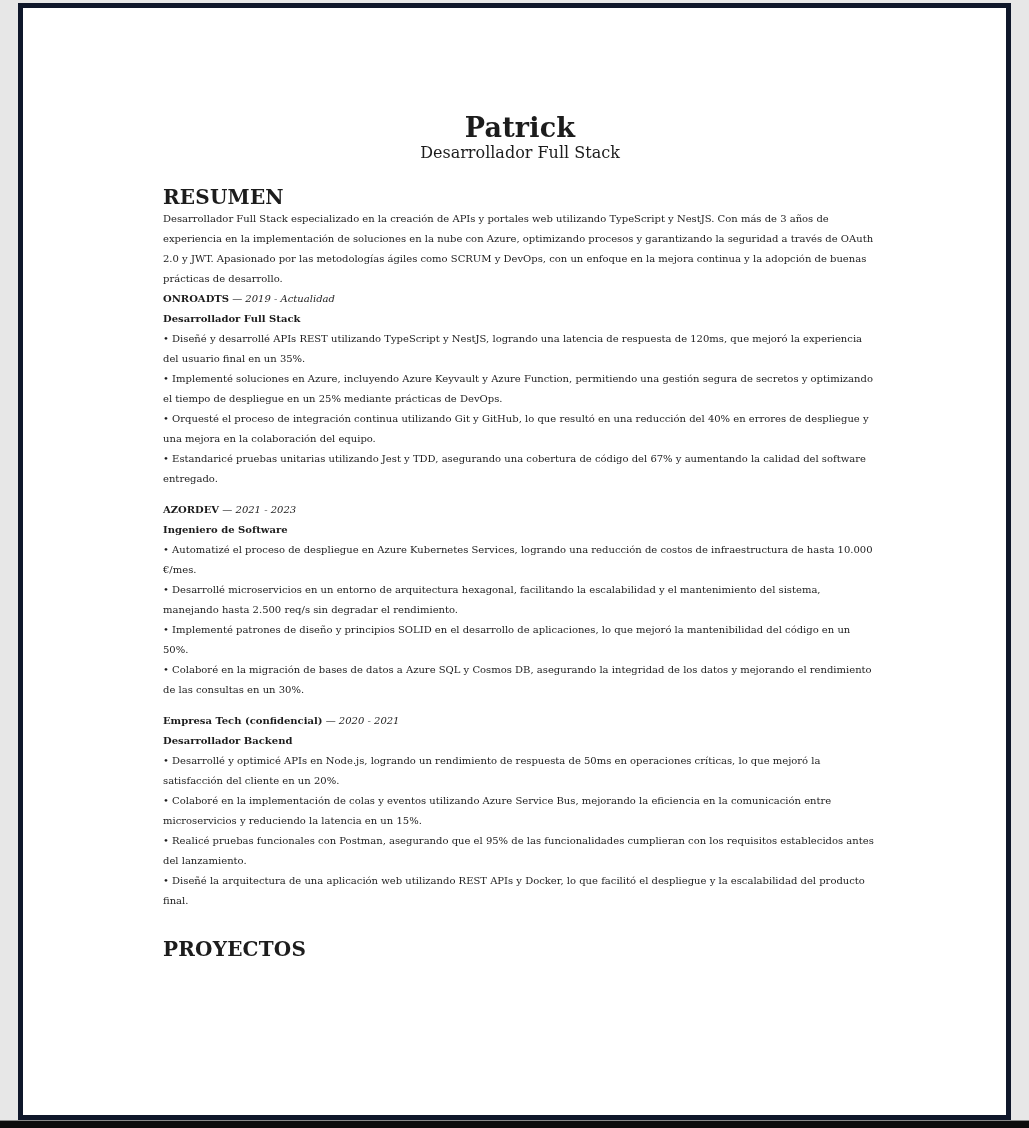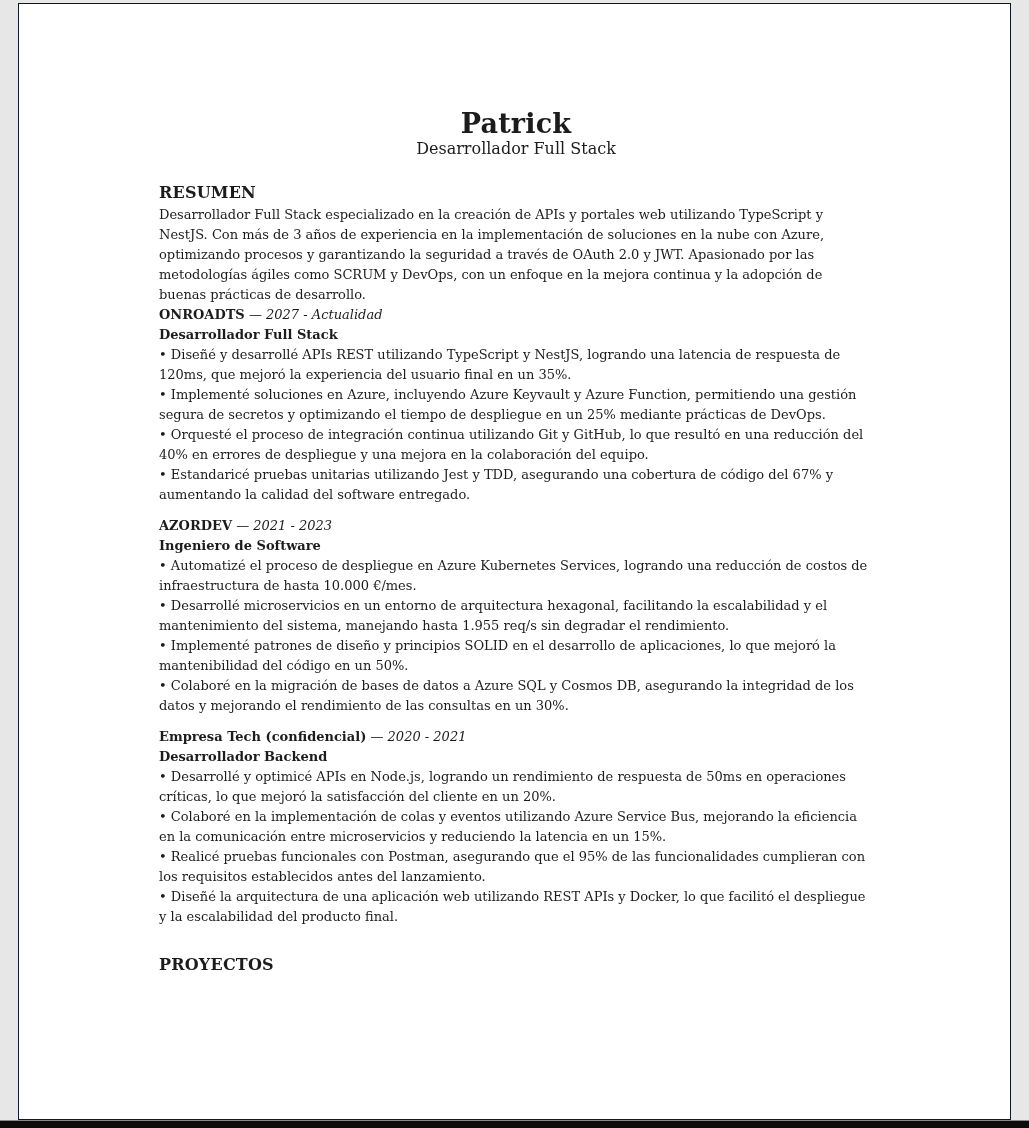--- a/index.html
+++ b/index.html
@@ -8,51 +8,51 @@
     background:#e7e7e7;
     font-family:"DejaVu Serif", serif;
     color:#1c1c1c;
     position:relative;
   }
   .page {
     position:absolute;
     left:18px; top:3px;
     width:993px; height:1117px;
     background:#ffffff;
-    border:1px solid #0f172a;
+    border:5px solid #0f172a;
     overflow:hidden;
   }
   .content {
     margin-left:140px;
     width:714px;
     padding-top:104px;
   }
   .doc-title {
     font-size:27px;
     font-weight:bold;
     text-align:center;
     line-height:31px;
     letter-spacing:0.2px;
   }
   .doc-subtitle {
     font-size:16px;
     text-align:center;
     line-height:20px;
   }
   .section-heading {
-    font-size:16px;
+    font-size:20px;
     font-weight:bold;
     line-height:24px;
     letter-spacing:0.2px;
   }
   .resumen-heading   { margin-top:22px; }
   .experiencia-heading { margin-top:34px; }
   .proyectos-heading { margin-top:26px; }
   p.body, p.bullet, p.line {
-    font-size:13px;
+    font-size:10px;
     line-height:20px;
   }
   .job + .job { margin-top:11px; }
   .bold   { font-weight:bold; }
   .italic { font-style:italic; }
   .bottom-bar {
     position:absolute;
     left:0; bottom:0;
     width:1029px; height:8px;
     background:#0d0d0d;
@@ -66,33 +66,33 @@
   <div class="content">
 
     <h1 class="doc-title">Patrick</h1>
     <p class="doc-subtitle">Desarrollador Full Stack</p>
 
     <h2 class="section-heading resumen-heading">RESUMEN</h2>
     <p class="body">Desarrollador Full Stack especializado en la creación de APIs y portales web utilizando TypeScript y NestJS. Con más de 3 años de experiencia en la implementación de soluciones en la nube con Azure, optimizando procesos y garantizando la seguridad a través de OAuth 2.0 y JWT. Apasionado por las metodologías ágiles como SCRUM y DevOps, con un enfoque en la mejora continua y la adopción de buenas prácticas de desarrollo.</p>
 
 
     <div class="job">
-      <p class="line"><span class="bold">ONROADTS</span> <span>—</span> <span class="italic">2027 - Actualidad</span></p>
+      <p class="line"><span class="bold">ONROADTS</span> <span>—</span> <span class="italic">2019 - Actualidad</span></p>
       <p class="line bold">Desarrollador Full Stack</p>
       <p class="bullet"><span>•</span> <span>Diseñé y desarrollé APIs REST utilizando TypeScript y NestJS, logrando una latencia de respuesta de 120ms, que mejoró la experiencia del usuario final en un 35%.</span></p>
       <p class="bullet"><span>•</span> <span>Implementé soluciones en Azure, incluyendo Azure Keyvault y Azure Function, permitiendo una gestión segura de secretos y optimizando el tiempo de despliegue en un 25% mediante prácticas de DevOps.</span></p>
       <p class="bullet"><span>•</span> <span>Orquesté el proceso de integración continua utilizando Git y GitHub, lo que resultó en una reducción del 40% en errores de despliegue y una mejora en la colaboración del equipo.</span></p>
       <p class="bullet"><span>•</span> <span>Estandaricé pruebas unitarias utilizando Jest y TDD, asegurando una cobertura de código del 67% y aumentando la calidad del software entregado.</span></p>
     </div>
 
     <div class="job">
       <p class="line"><span class="bold">AZORDEV</span> <span>—</span> <span class="italic">2021 - 2023</span></p>
       <p class="line bold">Ingeniero de Software</p>
       <p class="bullet"><span>•</span> <span>Automatizé el proceso de despliegue en Azure Kubernetes Services, logrando una reducción de costos de infraestructura de hasta 10.000 €/mes.</span></p>
-      <p class="bullet"><span>•</span> <span>Desarrollé microservicios en un entorno de arquitectura hexagonal, facilitando la escalabilidad y el mantenimiento del sistema, manejando hasta 1.955 req/s sin degradar el rendimiento.</span></p>
+      <p class="bullet"><span>•</span> <span>Desarrollé microservicios en un entorno de arquitectura hexagonal, facilitando la escalabilidad y el mantenimiento del sistema, manejando hasta 2.500 req/s sin degradar el rendimiento.</span></p>
       <p class="bullet"><span>•</span> <span>Implementé patrones de diseño y principios SOLID en el desarrollo de aplicaciones, lo que mejoró la mantenibilidad del código en un 50%.</span></p>
       <p class="bullet"><span>•</span> <span>Colaboré en la migración de bases de datos a Azure SQL y Cosmos DB, asegurando la integridad de los datos y mejorando el rendimiento de las consultas en un 30%.</span></p>
     </div>
 
     <div class="job">
       <p class="line"><span class="bold">Empresa Tech (confidencial)</span> <span>—</span> <span class="italic">2020 - 2021</span></p>
       <p class="line bold">Desarrollador Backend</p>
       <p class="bullet"><span>•</span> <span>Desarrollé y optimicé APIs en Node.js, logrando un rendimiento de respuesta de 50ms en operaciones críticas, lo que mejoró la satisfacción del cliente en un 20%.</span></p>
       <p class="bullet"><span>•</span> <span>Colaboré en la implementación de colas y eventos utilizando Azure Service Bus, mejorando la eficiencia en la comunicación entre microservicios y reduciendo la latencia en un 15%.</span></p>
       <p class="bullet"><span>•</span> <span>Realicé pruebas funcionales con Postman, asegurando que el 95% de las funcionalidades cumplieran con los requisitos establecidos antes del lanzamiento.</span></p>

